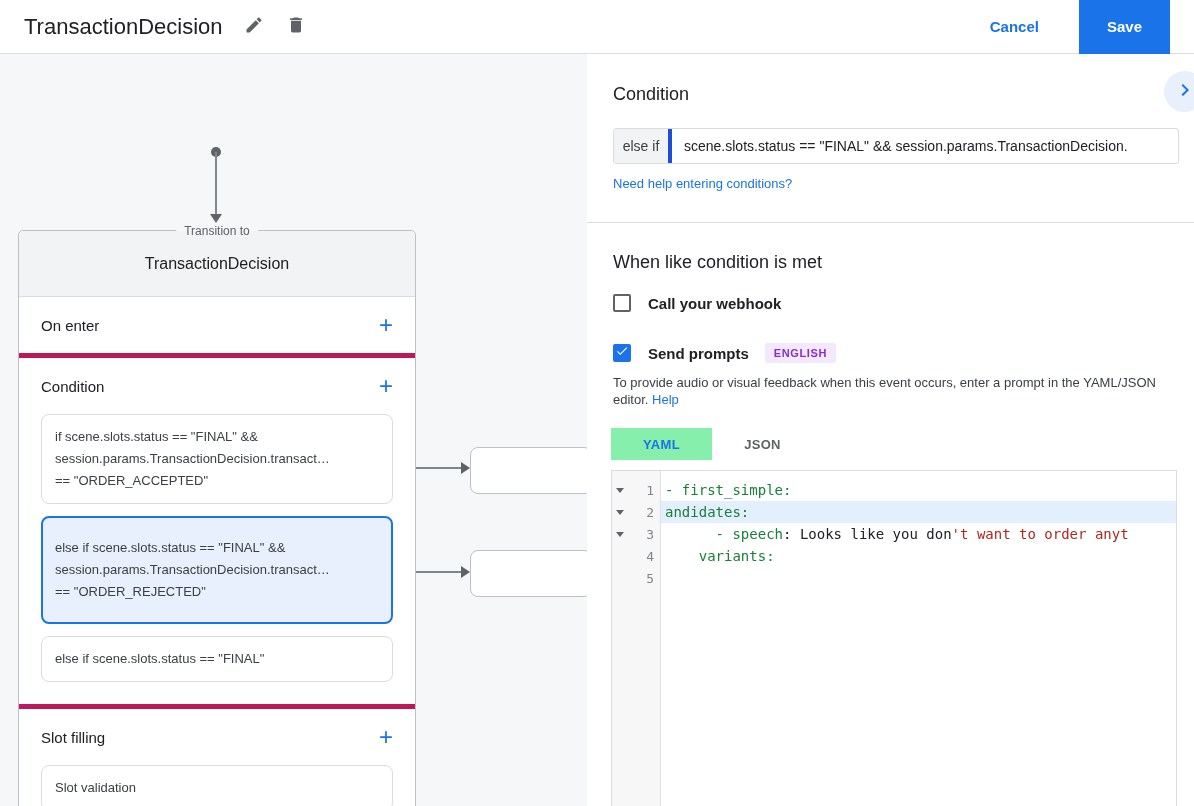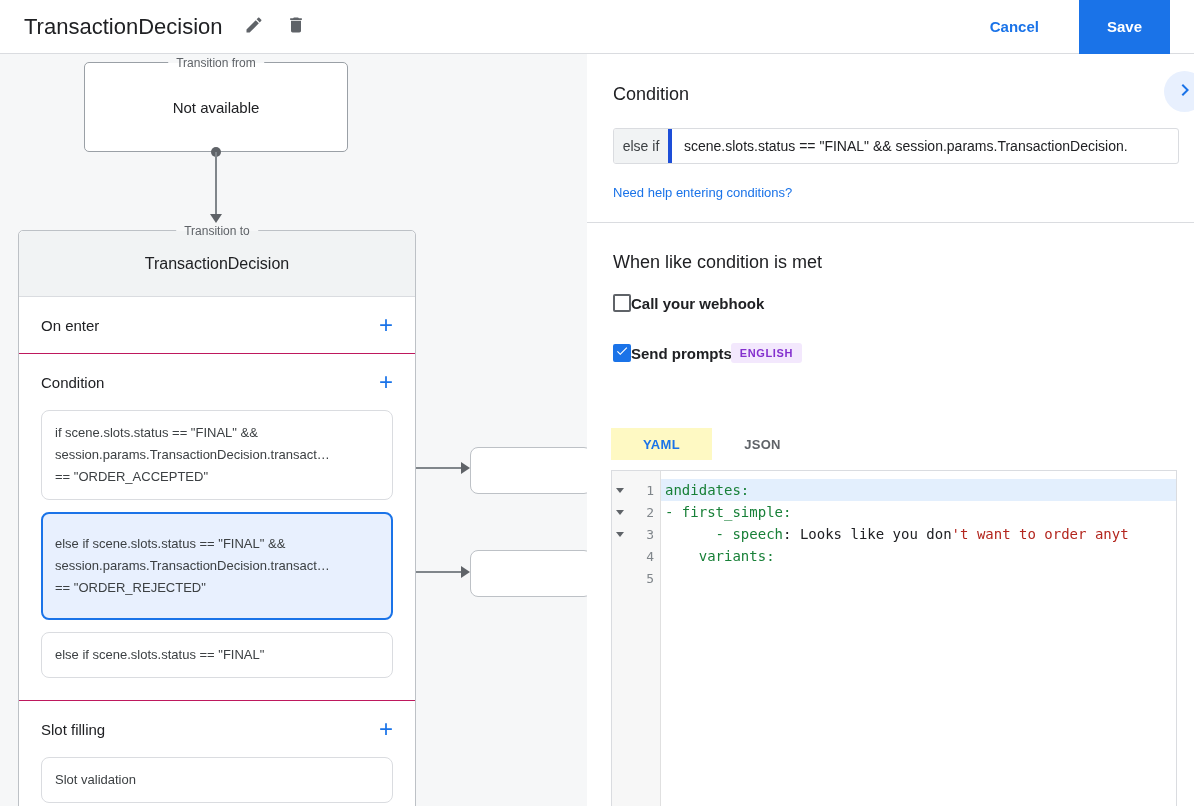--- a/index.html
+++ b/index.html
@@ -48,21 +48,21 @@
 
   
   .scene-card { position:absolute; left:18px; top:176px; width:398px; height:600px;
     background:#fff; border:1px solid #bdc1c6; border-radius:5px; }
   .scene-header { background:#f1f3f4; border-bottom:1px solid #dadce0; border-radius:5px 5px 0 0;
     text-align:center; padding:24px 0 16px; }
   .scene-title { font-size:16px; color:#202124; margin-bottom:7px; }
   .scene-subtitle { font-size:12px; color:#5f6368; }
   .section-head { height:56px; display:flex; align-items:center; justify-content:space-between;
     padding:0 22px; }
-  .section { border-bottom:1px solid #be185d; }
+  .section { border-bottom:5px solid #be185d; }
   .section-label { font-size:15px; color:#202124; }
   .add-btn { background:none; border:none; color:#1a73e8; font-size:24px; font-weight:300;
     cursor:pointer; line-height:20px; font-family:inherit; }
   .cond-card { margin:0 22px 12px; border:1px solid #dadce0; border-radius:8px;
     padding:11px 13px; font-size:13px; color:#3c4043; line-height:22px; background:#fff; cursor:pointer; }
   .cond-card.selected { border:2px solid #1a73e8; background:#e8f0fe; padding:19px 12px; }
   .cards-wrap { padding-bottom:10px; }
   .slot-card { margin:0 22px 0; border:1px solid #dadce0; border-radius:8px;
     padding:11px 13px; font-size:13px; color:#3c4043; line-height:22px; background:#fff; cursor:pointer; }
 
@@ -70,42 +70,42 @@
   .panel-h { position:absolute; left:26px; font-size:18px; font-weight:400; color:#202124; }
   .collapse-btn { position:absolute; right:-11px; top:17px; width:41px; height:41px;
     border-radius:50%; background:#e8f0fe; border:none; cursor:pointer;
     display:flex; align-items:center; justify-content:center; }
   .cond-input-row { position:absolute; left:26px; top:74px; width:566px; height:36px;
     border:1px solid #dadce0; border-radius:3px; display:flex; background:#fff; overflow:hidden; }
   .cond-prefix { width:58px; background:#f1f3f4; border-right:4px solid #1d4ed8;
     display:flex; align-items:center; justify-content:center; font-size:14px; color:#3c4043; }
   .cond-value { flex:1; border:none; outline:none; font-size:14px; color:#202124;
     padding:0 12px; white-space:nowrap; overflow:hidden; line-height:34px; font-family:inherit; }
-  .help-link { position:absolute; left:26px; top:131px; font-size:13px; color:#1a73e8;
+  .help-link { position:absolute; left:26px; top:122px; font-size:13px; color:#1a73e8;
     text-decoration:none; cursor:pointer; }
   .panel-divider { position:absolute; left:0; top:168px; width:607px; height:1px; background:#dadce0; }
 
-  .check-row { position:absolute; left:26px; display:flex; align-items:center; cursor:pointer; }
+  .check-row { position:absolute; left:26px; display:flex; align-items:center; gap:17px; cursor:pointer; }
   .checkbox { width:18px; height:18px; border:2px solid #5f6368; border-radius:2px; background:#fff;
     flex:none; }
   .checkbox.checked { border-color:#1a73e8; background:#1a73e8;
     display:flex; align-items:center; justify-content:center; }
   .check-label { font-size:15px; font-weight:bold; color:#202124; }
   .lang-badge { background:#f3e8fd; color:#8430ce; font-size:11px; font-weight:bold;
     letter-spacing:0.6px; padding:4px 9px; border-radius:3px; margin-left:-1px; }
 
   .hint-text { position:absolute; left:26px; top:320px; width:576px; font-size:13px;
     color:#3c4043; line-height:17px; }
   .hint-text a { color:#1a73e8; text-decoration:none; cursor:pointer; }
 
   .tabs { position:absolute; left:24px; top:374px; display:flex; }
   .tab { width:101px; height:32px; display:flex; align-items:center; justify-content:center;
     font-size:13px; font-weight:bold; color:#5f6368; cursor:pointer; background:none; border:none;
     font-family:inherit; letter-spacing:0.3px; }
-  .tab.active { background:#fef9c3; color:#1a73e8; }
+  .tab.active { background:#86efac; color:#1a73e8; }
 
   
   .editor { position:absolute; left:24px; top:416px; width:566px; height:337px;
     border:1px solid #dadce0; background:#fff; display:flex; overflow:hidden; }
   .gutter { width:49px; background:#f7f7f7; border-right:1px solid #e0e0e0; padding-top:8px; flex:none; }
   .gut-row { height:22px; display:flex; align-items:center; }
   .fold-cell { width:16px; display:flex; justify-content:center; flex:none; }
   .fold-arrow { width:0; height:0; border-left:4px solid transparent; border-right:4px solid transparent;
     border-top:5px solid #5f6368; cursor:pointer; }
   .line-num { flex:1; text-align:right; padding-right:6px;
@@ -141,24 +141,20 @@
   </div>
   <div class="topbar-spacer"></div>
   <button class="cancel-btn">Cancel</button>
   <button class="save-btn">Save</button>
 </div>
 
 <div class="main">
 
   <div class="canvas">
 
-    <div class="diagram-box from-box">
-      <span class="diagram-legend legend-on-canvas">Transition from</span>
-      <div class="from-value">Not available</div>
-    </div>
 
     <div class="conn-dot" style="left:211px; top:93px;"></div>
     <div class="conn-vline" style="left:215px; top:98px; height:62px;"></div>
     <div class="arrow-down" style="left:210px; top:160px;"></div>
 
     <div class="conn-dot" style="left:393px; top:409px;"></div>
     <div class="conn-hline" style="left:403px; top:413px; width:62px;"></div>
     <div class="arrow-right" style="left:461px; top:408px;"></div>
     <div class="target-box" style="left:470px; top:393px;"></div>
 
@@ -249,20 +245,23 @@
         <span>
           <svg width="14" height="14" viewBox="0 0 24 24" fill="#ffffff">
               <path d="M9 16.17L4.83 12l-1.42 1.41L9 19 21 7l-1.41-1.41z"></path>
             </svg>
         </span>
       </span>
       <span class="check-label">Send prompts</span>
       <span class="lang-badge">ENGLISH</span>
     </div>
 
+    <div class="hint-text"><span>To provide audio or visual feedback when this event occurs, enter a prompt in the YAML/JSON editor.</span>
+      <a>Help</a>
+    </div>
 
     <div class="tabs">
       <button class="tab active">YAML</button>
       <button class="tab">JSON</button>
     </div>
 
     <div class="editor">
       <div class="gutter">
         <div class="gut-row">
           <span class="fold-cell">
@@ -285,22 +284,22 @@
         <div class="gut-row">
           <span class="fold-cell"></span>
           <span class="line-num">4</span>
         </div>
         <div class="gut-row">
           <span class="fold-cell"></span>
           <span class="line-num">5</span>
         </div>
       </div>
       <div class="code-area">
+        <div class="code-line"><span class="tok-g">- first_simple:</span></div>
         <div class="code-line active"><span class="tok-g">andidates:</span></div>
-        <div class="code-line"><span class="tok-g">- first_simple:</span></div>
         <div class="code-line"><span class="tok-g">      - speech</span><span class="tok-p">: </span><span class="tok-p">Looks like you don</span><span class="tok-r">'t want to order anyt</span></div>
         <div class="code-line"><span class="tok-g">    variants:</span></div>
         <div class="code-line"></div>
       </div>
     </div>
 
   </div>
 </div>
 
 </body></html>

